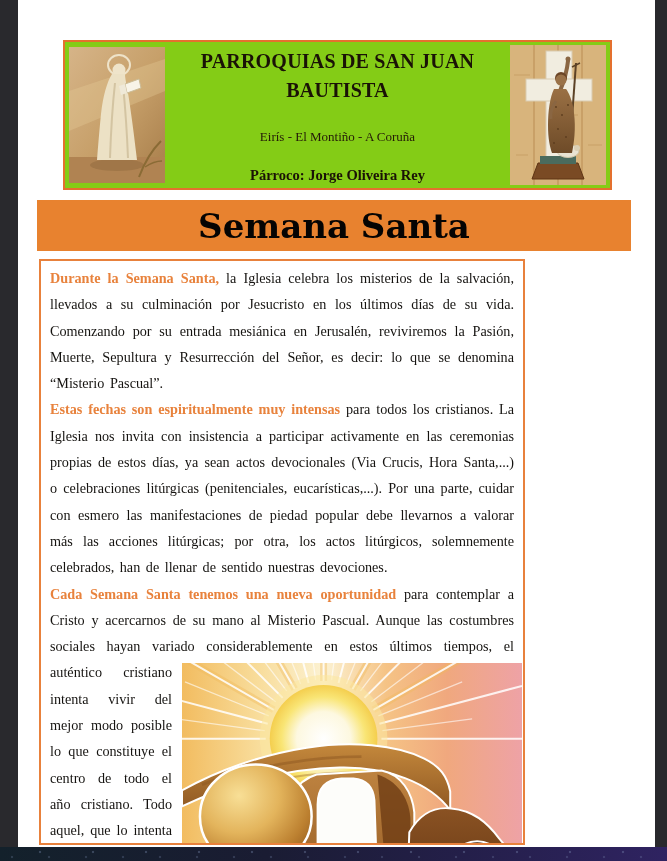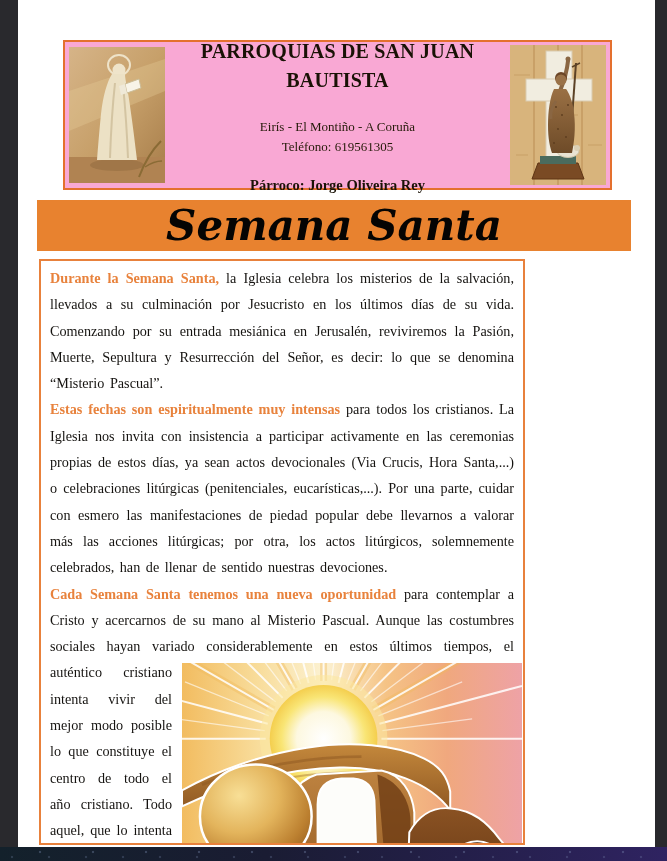--- a/index.html
+++ b/index.html
@@ -19,37 +19,37 @@
       radial-gradient(circle at 40px 5px, rgba(140,160,200,.30) 1px, transparent 1.6px),
       radial-gradient(circle at 12px 10px, rgba(140,160,200,.22) 1px, transparent 1.6px),
       linear-gradient(90deg,#13212b 0%, #1a1c33 40%, #241f4a 70%, #2f2361 100%);
     background-size: 53px 14px, 37px 14px, 100% 100%;
   }
   .page { position:absolute; left:18px; top:0; width:637px; height:847px; background:#fff; }
 
   
   .header-box {
     position:absolute; left:45px; top:40px; width:549px; height:150px;
-    background:#f9a8d4; border:2px solid #e4702e;
+    background:#84cc16; border:2px solid #e4702e;
     display:flex; align-items:center; justify-content:space-between;
     padding:0 4px;
   }
   .header-photo { flex:0 0 auto; display:block; }
   .header-center { flex:1 1 auto; text-align:center; padding:0 4px; }
   .header-title { font-weight:bold; font-size:20px; line-height:29px; color:#1a1206; letter-spacing:.2px; }
   .header-sub   { font-size:13px; line-height:20px; margin-top:22px; color:#241a08; }
   .header-sub2  { font-size:13px; line-height:20px; color:#241a08; }
   .header-priest{ font-size:14.5px; font-weight:bold; margin-top:20px; color:#1a1206; }
 
   
   .banner {
     position:absolute; left:19px; top:200px; width:594px; height:51px;
     background:#e8822f; display:flex; align-items:center; justify-content:center;
   }
-  .banner-title { font-family:"DejaVu Serif","Liberation Serif",serif; font-weight:bold; font-size:42px; color:#050403;font-style:italic; }
+  .banner-title { font-family:"DejaVu Serif","Liberation Serif",serif; font-weight:bold; font-size:34px; color:#050403; }
 
   
   .text-box {
     position:absolute; left:21px; top:259px; width:486px; height:586px;
     border:2px solid #e8813c; background:#fff;
     padding:4px 9px 0 9px; overflow:hidden;
   }
   .para {
     margin:0; font-size:14.2px; line-height:26.3px; text-align:justify;
     word-spacing:2px; color:#151310;
@@ -91,21 +91,20 @@
       <path d="M54,38 C56,58 58,86 59,111" stroke="#cdbd98" stroke-width="2" fill="none" opacity=".8"></path>
       <path d="M56,37 L70,32 L72,41 L58,46 Z" fill="#f8f4e8" stroke="#cbbc96" stroke-width="1"></path>
       <path d="M56,37 L58,46 L52,48 L50,39 Z" fill="#efe9d8"></path>
       <path d="M70,130 C76,114 84,102 92,94" stroke="#8a6b35" stroke-width="2" fill="none"></path>
       <path d="M76,120 C82,116 88,114 93,114" stroke="#8a6b35" stroke-width="1.5" fill="none"></path>
     </svg>
 
     <div class="header-center">
       <div class="header-title">PARROQUIAS DE SAN JUAN BAUTISTA</div>
       <div class="header-sub">Eirís  - El Montiño - A Coruña</div>
-      <div class="header-sub2">Teléfono: 619561305</div>
       <div class="header-priest">Párroco: Jorge Oliveira Rey</div>
     </div>
 
     <svg class="header-photo" width="96" height="140" viewBox="0 0 96 140" role="img">
       <defs>
         <linearGradient id="gFur" x1="0" y1="0" x2="0" y2="1">
           <stop offset="0" stop-color="#9a7044"></stop>
             <stop offset="1" stop-color="#6e4b28"></stop>
         </linearGradient>
       </defs>

